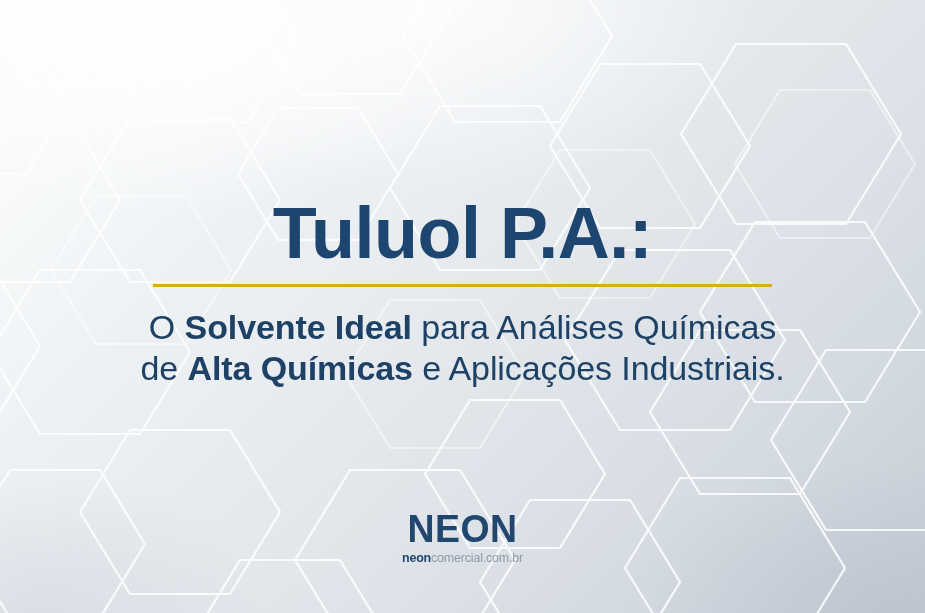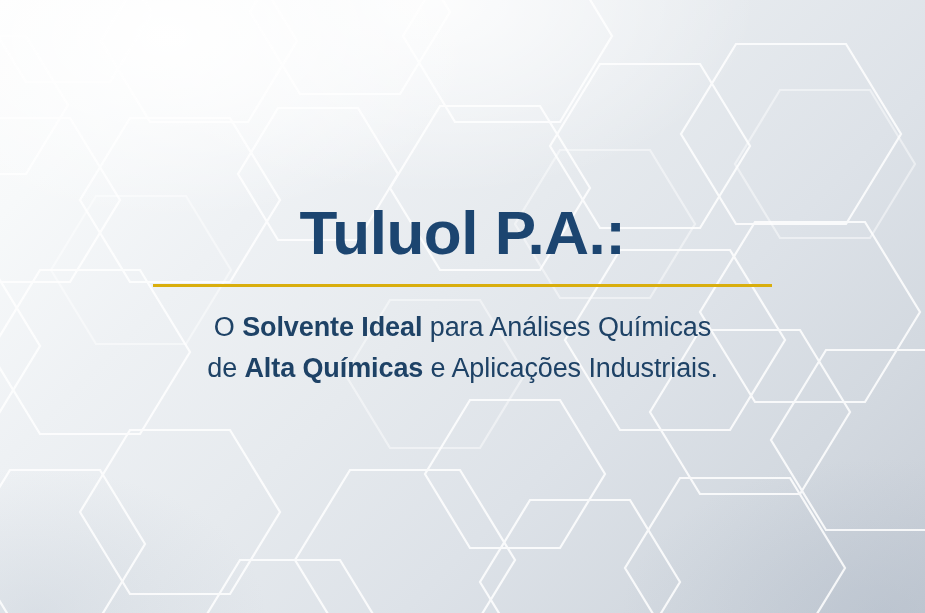--- a/index.html
+++ b/index.html
@@ -48,42 +48,42 @@
   .content {
     position: absolute;
     inset: 0;
   }
   .title {
     position: absolute;
     left: 0;
     right: 0;
     top: 198px;
     text-align: center;
-    font-size: 62px;
+    font-size: 72px;
     line-height: 70px;
     font-weight: bold;
     letter-spacing: -0.5px;
     color: #1c4570;
     white-space: nowrap;
   }
   .rule {
     position: absolute;
     left: 153px;
     top: 284px;
     width: 619px;
     height: 3px;
     background: #d9ae0d;
   }
   .subtitle {
     position: absolute;
     left: 0;
     right: 0;
     top: 307px;
     text-align: center;
-    font-size: 27px;
+    font-size: 34px;
     line-height: 41px;
     font-weight: normal;
     color: #1e4266;
     letter-spacing: -0.1px;
   }
   .subtitle .b { font-weight: bold; }
   .subline { display: block; white-space: nowrap; }
 
   
   .logo {
@@ -171,15 +171,21 @@
 
     <div class="title">Tuluol P.A.:</div>
 
     <div class="rule"></div>
 
     <div class="subtitle">
       <span class="subline"><span>O </span><span class="b">Solvente Ideal</span><span> para Análises Químicas</span></span>
       <span class="subline"><span>de </span><span class="b">Alta Químicas</span><span> e Aplicações Industriais.</span></span>
     </div>
 
+    <div class="logo">
+      <span class="logo-mark">NEON</span>
+      <span class="logo-tag">
+        <span class="tag-strong">neon</span><span>comercial.com.br</span>
+      </span>
+    </div>
 
   </div>
 </div>
 
 </body></html>

